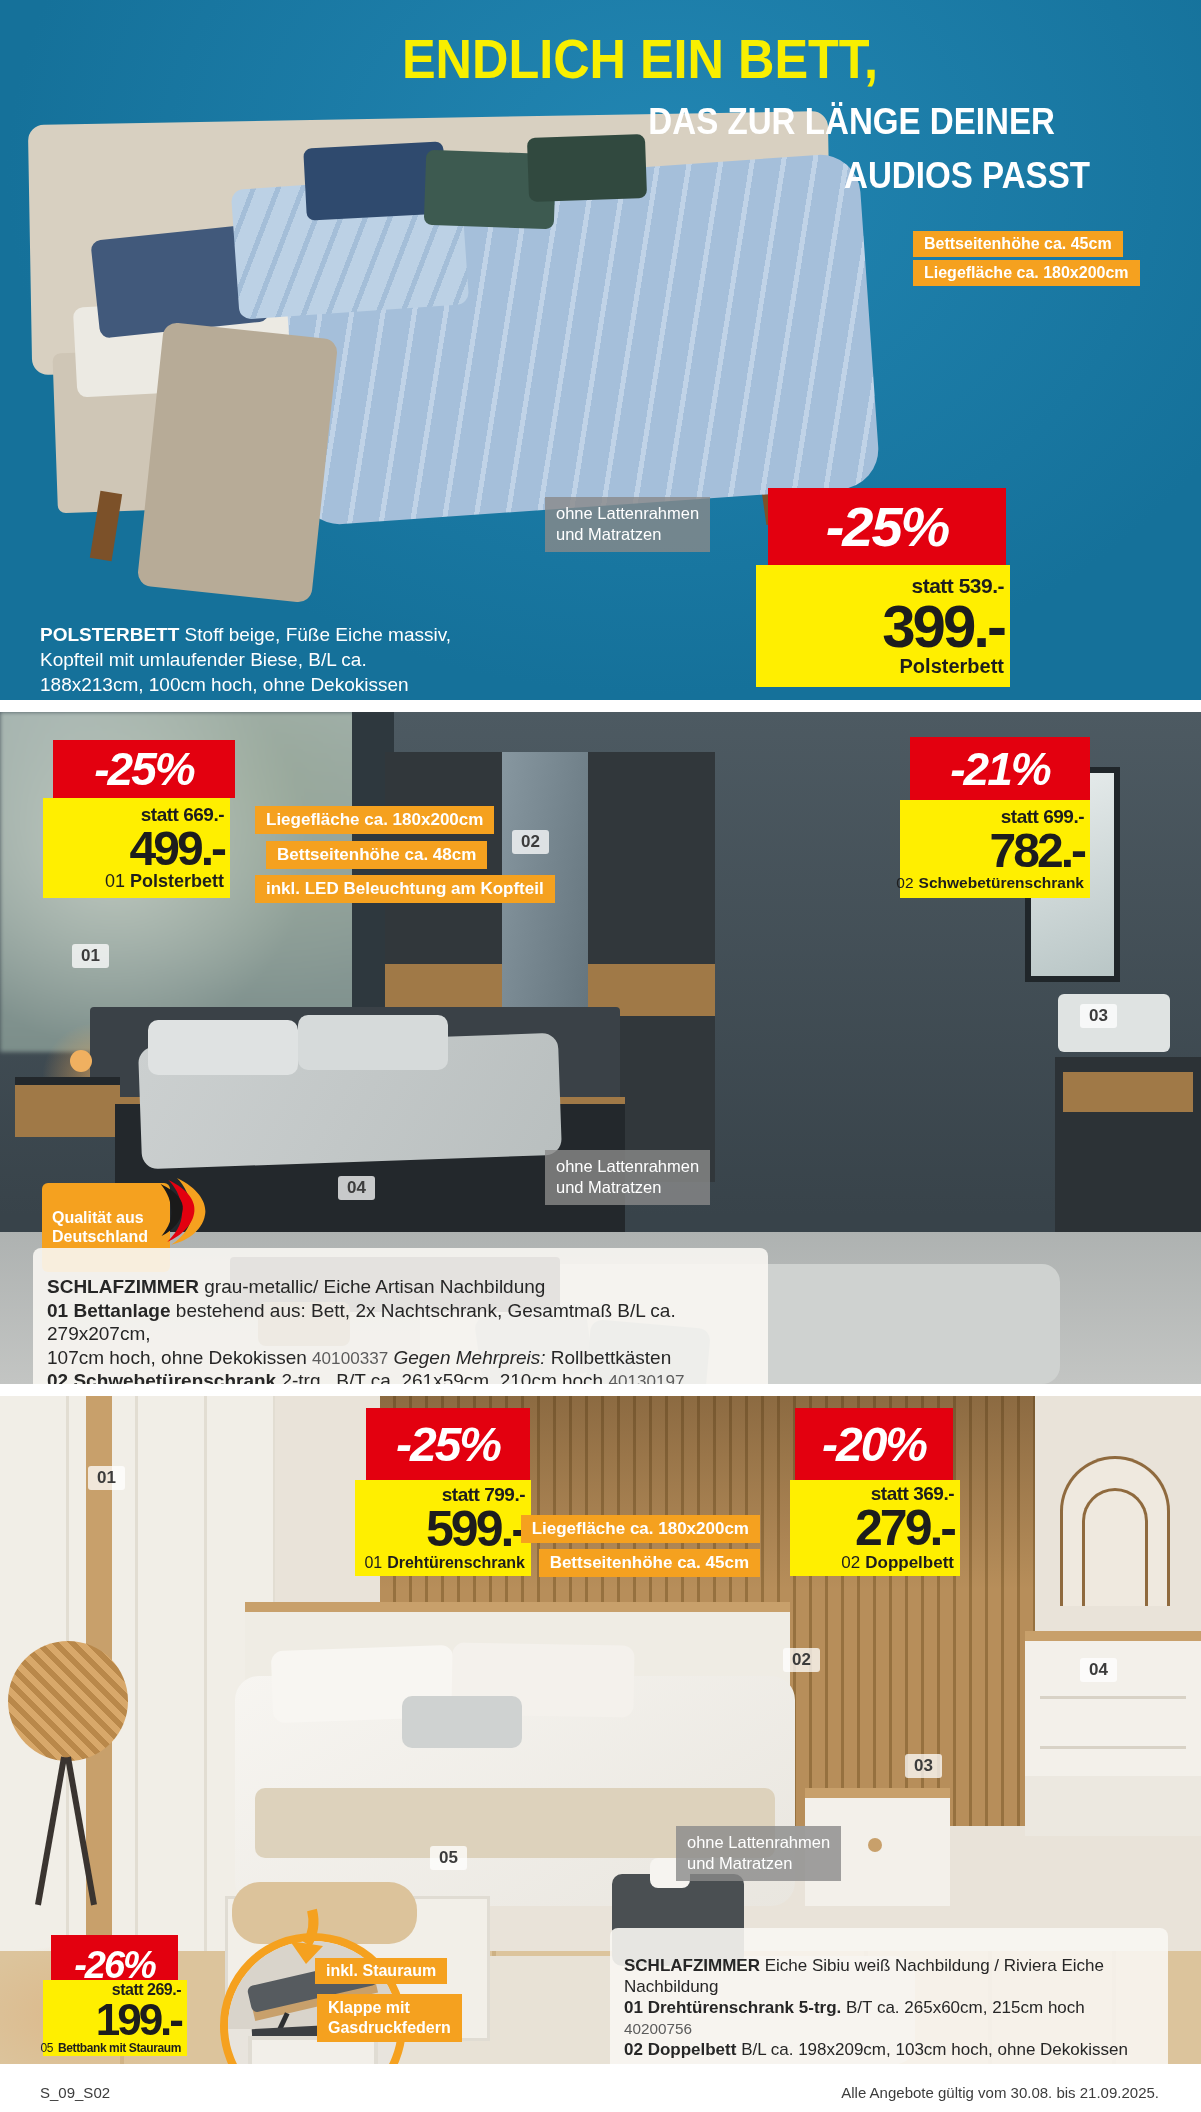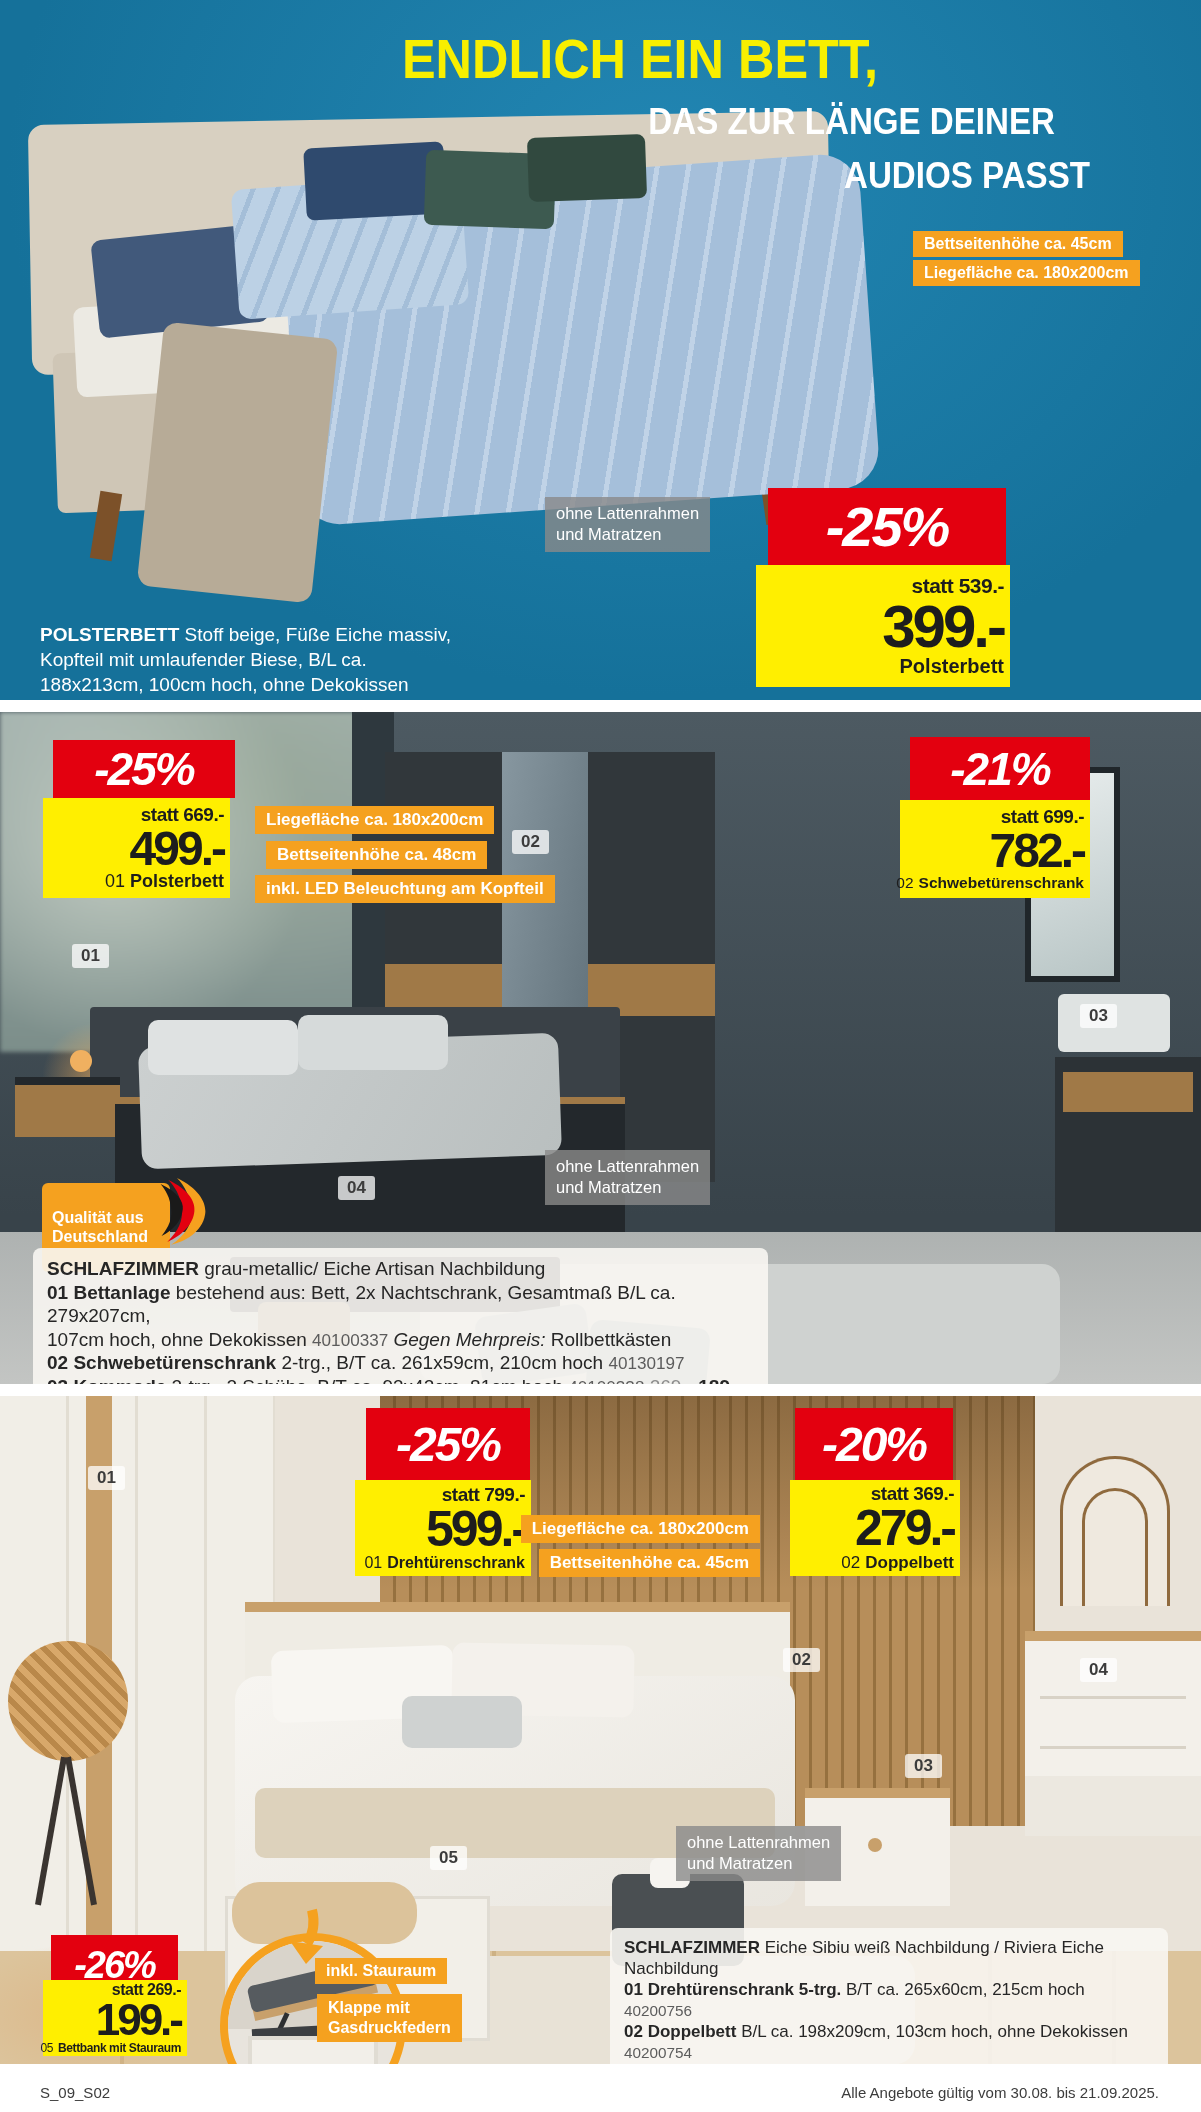--- a/index.html
+++ b/index.html
@@ -28,21 +28,21 @@
   
   .olabel{position:absolute;background:var(--orange);color:#fff;font-weight:700;font-size:17px;
         padding:4px 11px;white-space:nowrap}
   .gnote{position:absolute;background:rgba(138,138,138,.8);color:#fff;font-size:16.5px;line-height:1.3;
         padding:6px 11px;white-space:pre-line}
   .marker{position:absolute;background:rgba(255,255,255,.75);color:#3c3c3c;font-weight:700;font-size:17px;
         padding:2px 9px;border-radius:3px}
 
   
   .descpanel{position:absolute;background:rgba(248,246,242,.9);border-radius:8px;color:#262626;
-        font-size:19px;line-height:1.24;padding:9px 14px}
+        font-size:19px;line-height:1.24;padding:27px 14px}
   .seg-b{font-weight:700}
   .seg-i{font-style:italic}
   .seg-a{color:#5c5c5c;font-size:.9em}
   .seg-x{color:#8d8d8d;text-decoration:line-through;text-decoration-color:#e0912f;text-decoration-thickness:2.5px}
   .seg-p{font-weight:700}
   .hero-desc{color:#fff;font-size:19px;line-height:1.32;background:none;padding:0;border-radius:0}
 
   
   .hl{position:absolute;font-weight:700;white-space:nowrap}
 

